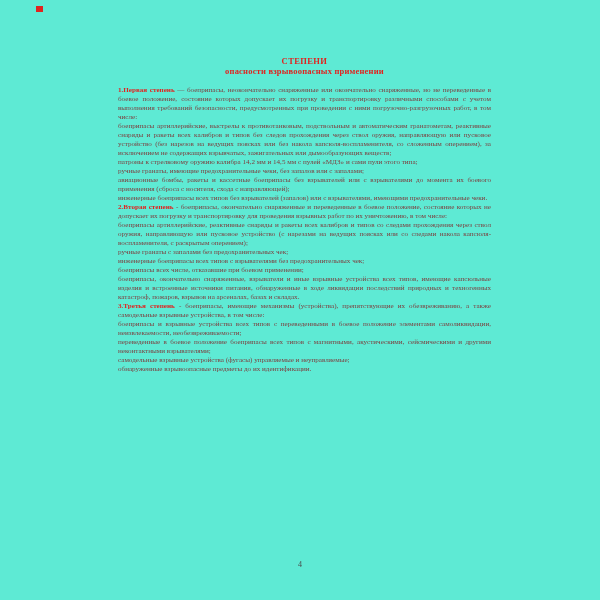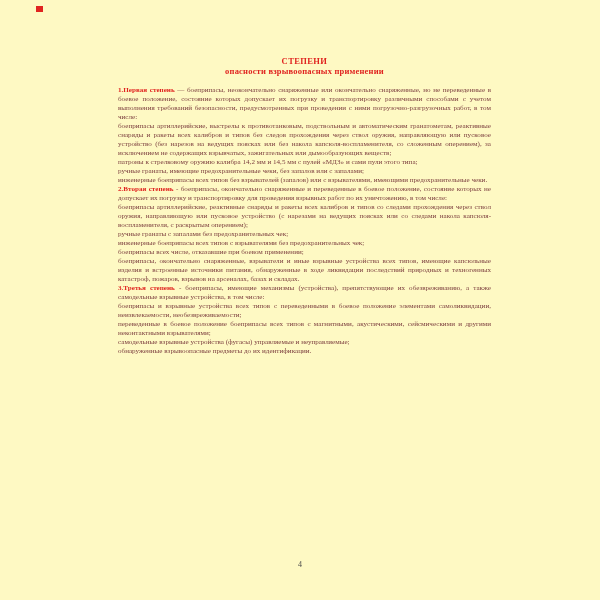--- a/index.html
+++ b/index.html
@@ -1,21 +1,21 @@
 <!DOCTYPE html>
 <html style="--heading-color: #e02420; --body-color: #7d4040;"><head>
 <meta charset="utf-8">
 <style>
   html,body { margin:0; padding:0; }
   body {
     width:600px; height:600px; background:#ffffff; overflow:hidden;
     font-family:"Liberation Serif", serif;
   }
   .page {
-    position:relative; width:600px; height:600px; background:#fef9c3;
+    position:relative; width:600px; height:600px; background:#5eead4;
   }
   .corner-mark {
     position:absolute; left:36px; top:6px; width:7px; height:6px;
     background:var(--heading-color,#e02420);
   }
   .content {
     position:absolute; left:118px; top:56px; width:373px;
     color:var(--body-color,#7d4040);
     font-size:7.1px; line-height:9px; text-align:justify;
   }
@@ -40,20 +40,21 @@
 
   <div class="content">
     <p class="title">СТЕПЕНИ</p>
     <p class="subtitle">опасности взрывоопасных применении</p>
     <div id="sections">
   <div class="section">
     <p class="intro"><span class="lead">1.Первая степень</span><span class="intro-text"> — боеприпасы, неокончательно снаряженные или окончательно снаряженные, но не переведенные в боевое положение, состояние которых допускает их погрузку и транспортировку различными способами с учетом выполнения требований безопасности, предусмотренных при проведении с ними погрузочно-разгрузочных работ, в том числе:</span></p>
   <p class="item">боеприпасы артиллерийские, выстрелы к противотанковым, подствольным и автоматическим гранатометам, реактивные снаряды и ракеты всех калибров и типов без следов прохождения через ствол оружия, направляющую или пусковое устройство (без нарезов на ведущих поясках или без накола капсюля-воспламенителя, со сложенным оперением), за исключением не содержащих взрывчатых, зажигательных или дымообразующих веществ;</p>
           <p class="item">патроны к стрелковому оружию калибра 14,2 мм и 14,5 мм с пулей «МДЗ» и сами пули этого типа;</p>
           <p class="item">ручные гранаты, имеющие предохранительные чеки, без запалов или с запалами;</p>
+          <p class="item">авиационные бомбы, ракеты и кассетные боеприпасы без взрывателей или с взрывателями до момента их боевого применения (сброса с носителя, схода с направляющей);</p>
           <p class="item">инженерные боеприпасы всех типов без взрывателей (запалов) или с взрывателями, имеющими предохранительные чеки.</p>
         </div>
 
   <div class="section">
     <p class="intro"><span class="lead">2.Вторая степень</span><span class="intro-text"> - боеприпасы, окончательно снаряженные и переведенные в боевое положение, состояние которых не допускает их погрузку и транспортировку для проведения взрывных работ по их уничтожению, в том числе:</span></p>
   <p class="item">боеприпасы артиллерийские, реактивные снаряды и ракеты всех калибров и типов со следами прохождения через ствол оружия, направляющую или пусковое устройство (с нарезами на ведущих поясках или со следами накола капсюля-воспламенителя, с раскрытым оперением);</p>
           <p class="item">ручные гранаты с запалами без предохранительных чек;</p>
           <p class="item">инженерные боеприпасы всех типов с взрывателями без предохранительных чек;</p>
           <p class="item">боеприпасы всех числе, отказавшие при боевом применении;</p>
           <p class="item">боеприпасы, окончательно снаряженные, взрыватели и иные взрывные устройства всех типов, имеющие капсюльные изделия и встроенные источники питания, обнаруженные в ходе ликвидации последствий природных и техногенных катастроф, пожаров, взрывов на арсеналах, базах и складах.</p>

